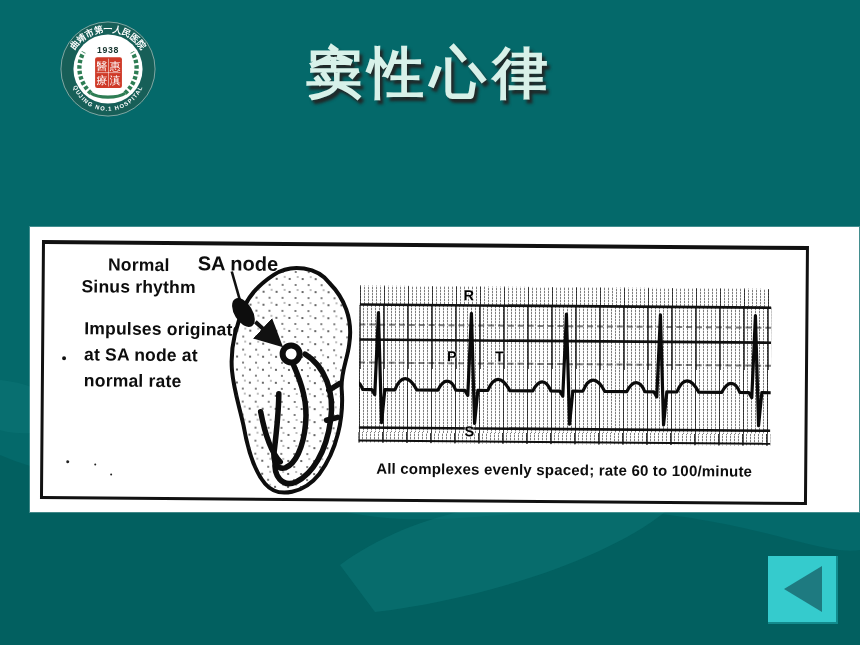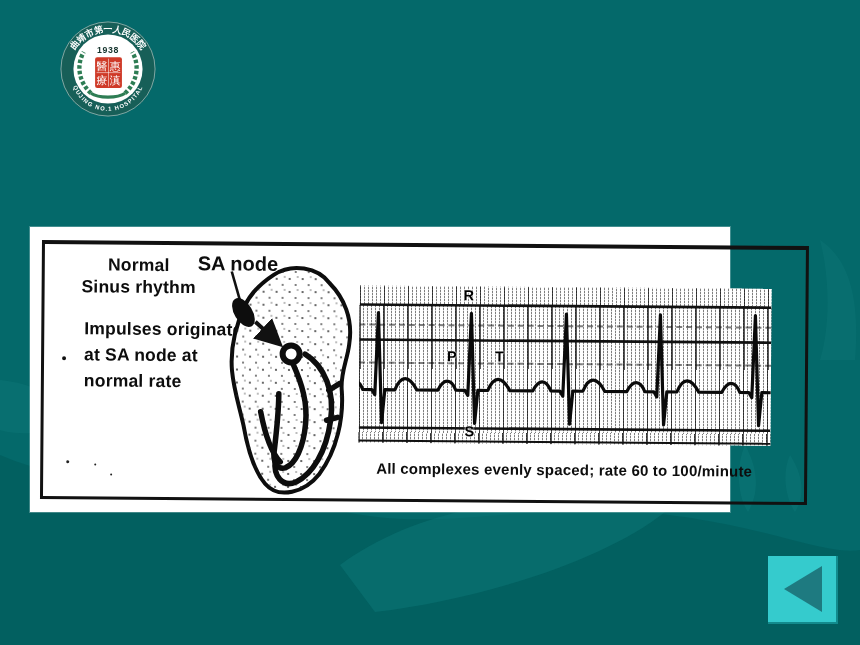--- a/index.html
+++ b/index.html
@@ -10,21 +10,21 @@
   
   .logo{position:absolute;left:60px;top:21px;width:96px;height:96px;}
 
   
   .title{position:absolute;left:50%;top:36px;transform:translateX(-50%);
          margin:0;font-family:"Liberation Serif","DejaVu Serif",serif;
          font-size:56px;font-weight:700;letter-spacing:6px;white-space:nowrap;
          color:#d8f1e9;text-shadow:3px 4px 3px rgba(35,35,35,.95);}
 
   
-  .panel{position:absolute;left:30px;top:227px;width:700px;height:285px;
+  .panel{position:absolute;left:30px;top:227px;width:829px;height:285px;
          background:#ffffff;box-shadow:0 0 0 1px rgba(255,255,255,.25);}
   .scan{position:absolute;inset:0;transform:rotate(.45deg);transform-origin:12px 13px;
         color:#0d0d0d;}
   .inner-border{position:absolute;left:12px;top:13px;width:761px;height:252px;
                 border:3.5px solid #111;border-top-width:4.5px;}
   .fig-heading{position:absolute;left:24px;top:26px;width:170px;text-align:center;
                font-weight:700;font-size:17.5px;line-height:22px;letter-spacing:.2px;}
   .fig-bullet-text{position:absolute;left:55px;top:88px;font-weight:700;
                    font-size:17.5px;line-height:26px;letter-spacing:.2px;}
   .bullet-dot{position:absolute;left:33px;top:129px;width:4px;height:4px;
@@ -96,20 +96,21 @@
       <rect x="34" y="35" width="26" height="30" rx="2" fill="#cf3a28"></rect>
       <line x1="47" y1="36.5" x2="47" y2="63.5" stroke="#ffffff" stroke-width="0.7" opacity="0.75"></line>
       <line x1="35.5" y1="50" x2="58.5" y2="50" stroke="#ffffff" stroke-width="0.7" opacity="0.75"></line>
       <text x="40.5" y="47" font-size="10.5" fill="#ffffff" text-anchor="middle">醫</text>
       <text x="53.5" y="47" font-size="10.5" fill="#ffffff" text-anchor="middle">惠</text>
       <text x="40.5" y="61.5" font-size="10.5" fill="#ffffff" text-anchor="middle">療</text>
       <text x="53.5" y="61.5" font-size="10.5" fill="#ffffff" text-anchor="middle">滇</text>
     </g>
   </svg>
 
+  <h1 class="title">窦性心律</h1>
 
   <div class="panel">
     <div class="scan">
       <div class="inner-border"></div>
 
       <div class="fig-heading">
         <div>Normal</div>
         <div>Sinus rhythm</div>
       </div>
 

